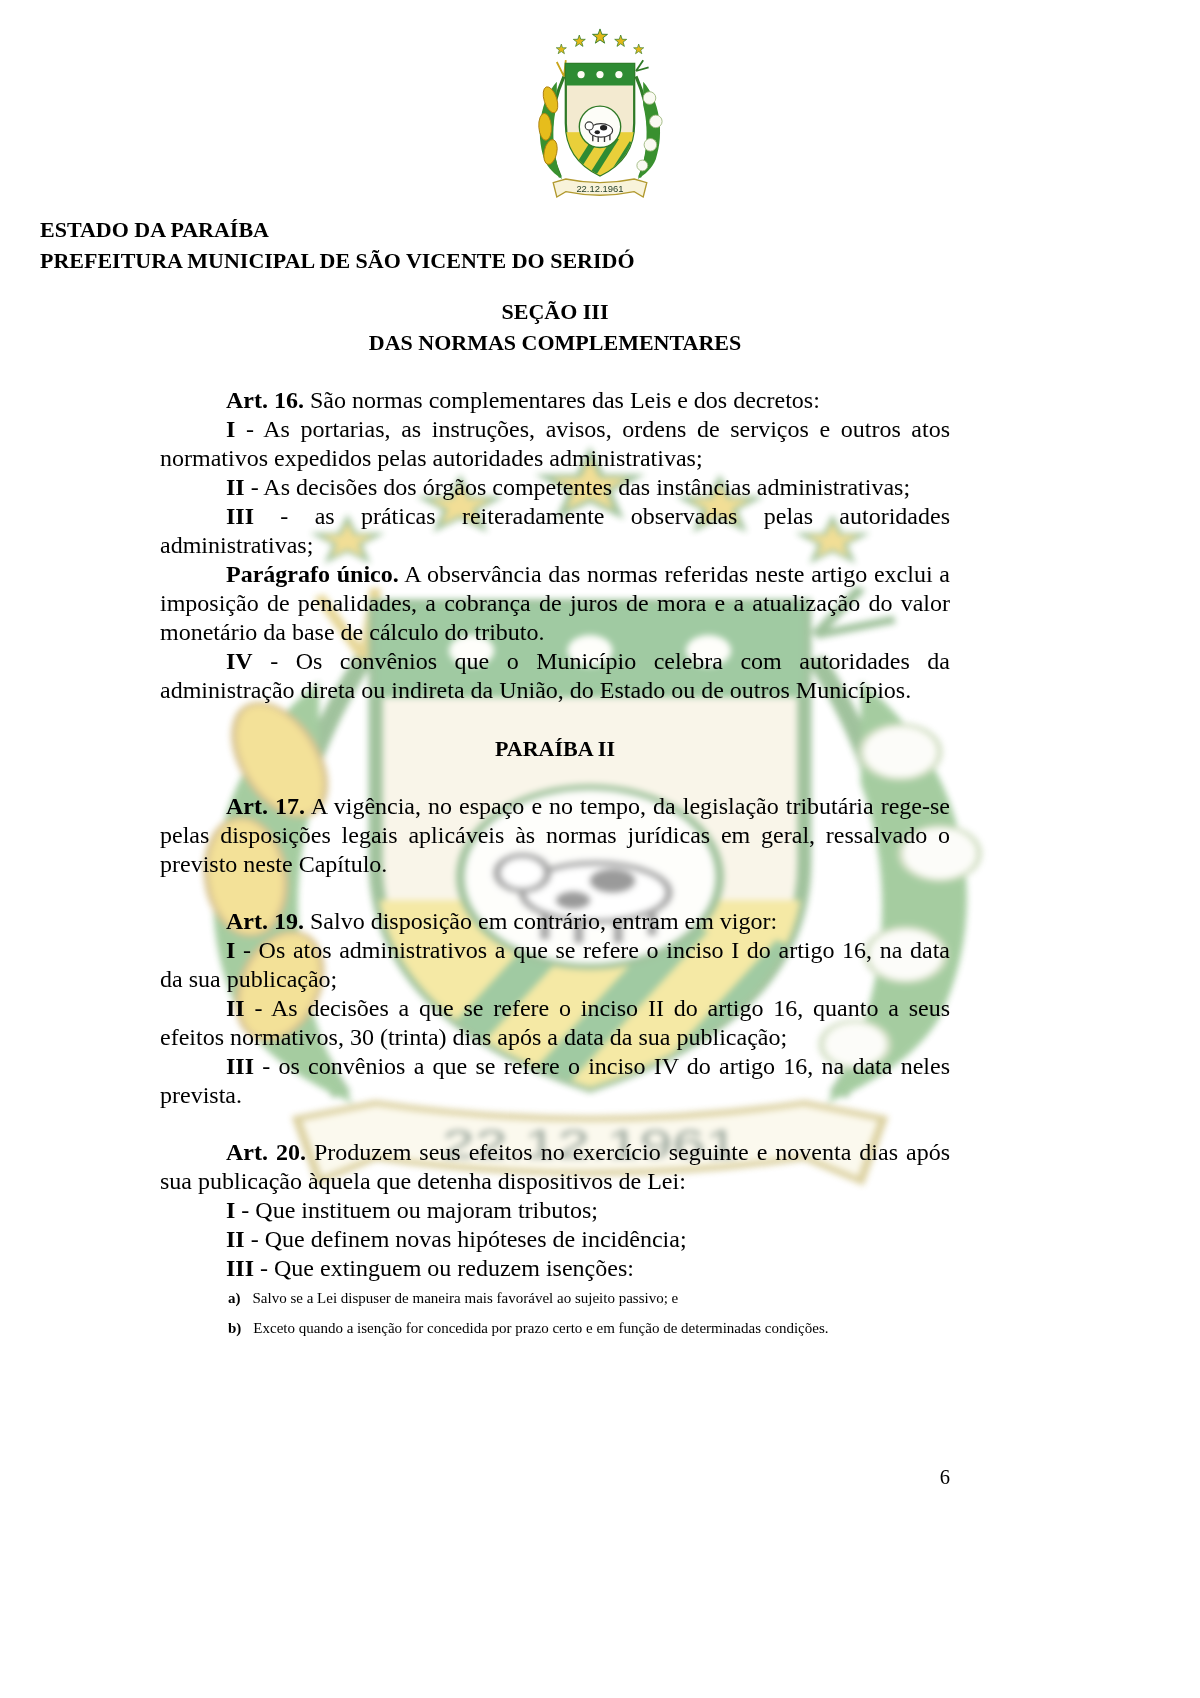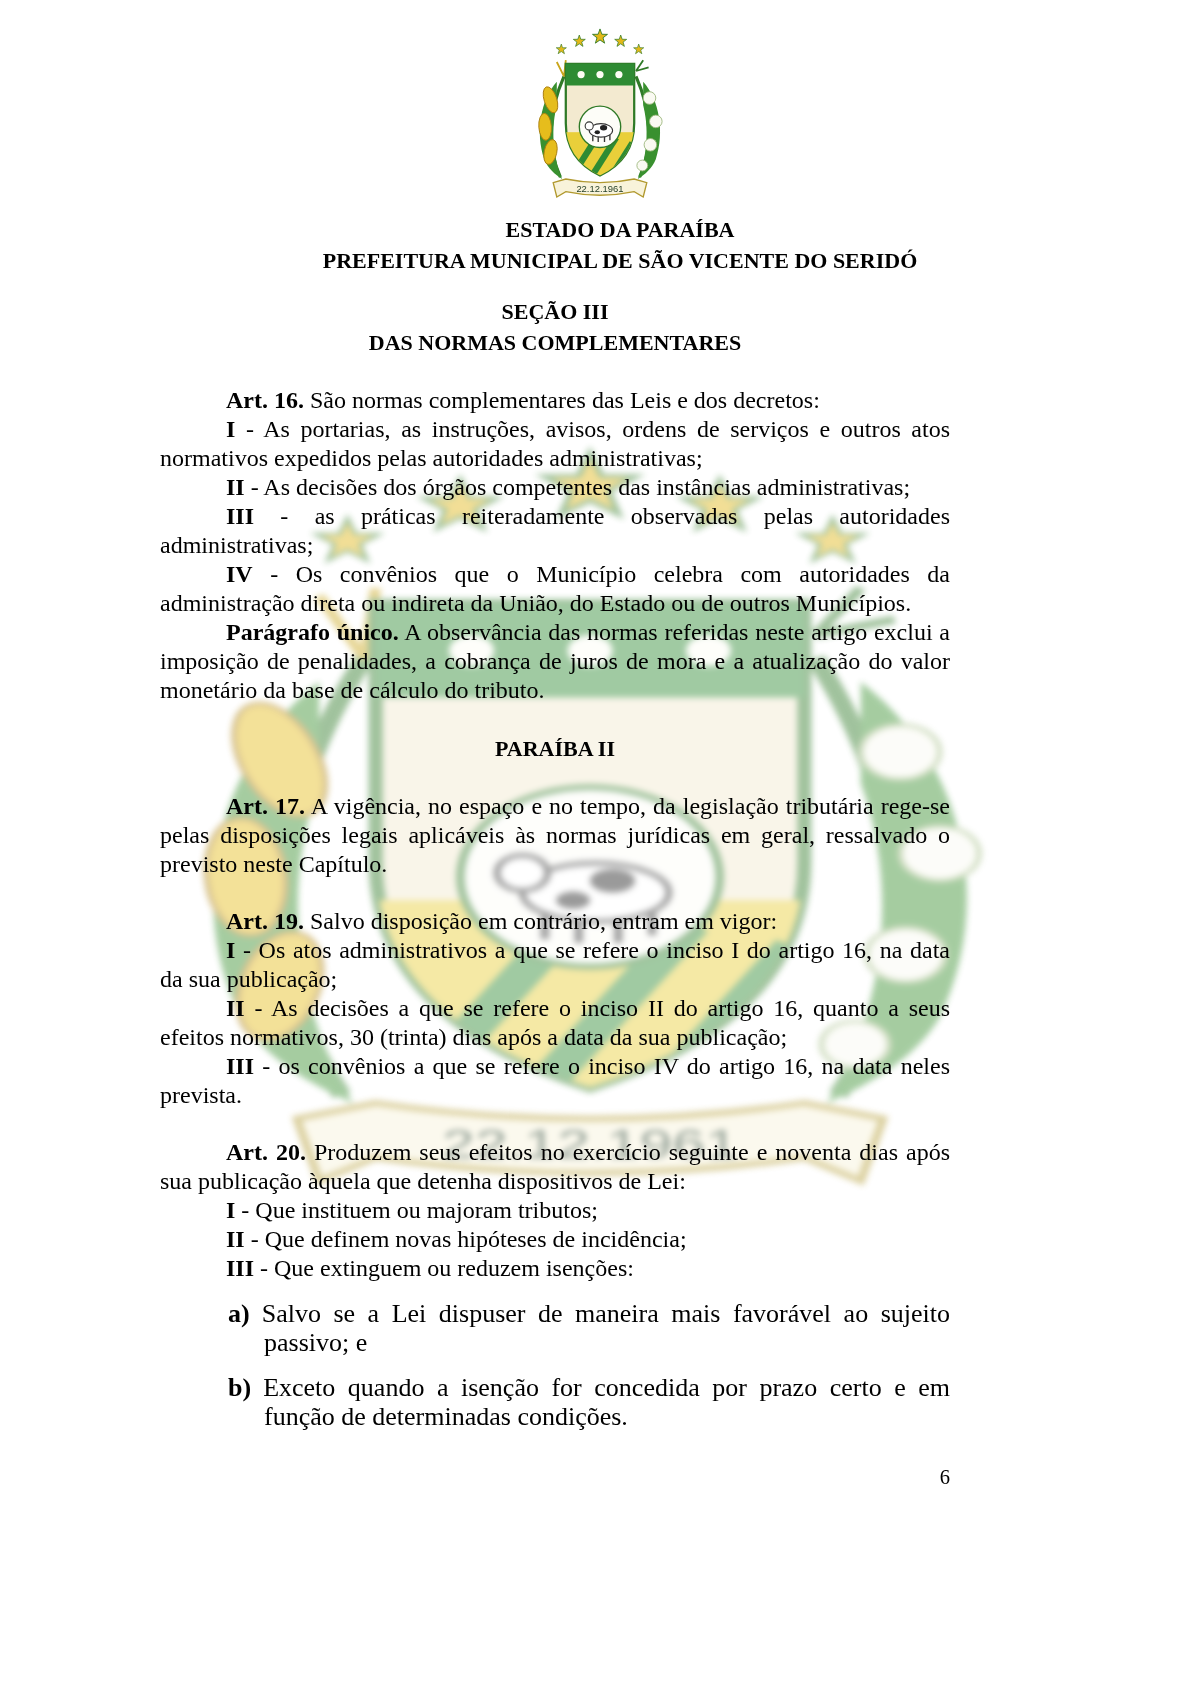--- a/index.html
+++ b/index.html
@@ -26,21 +26,21 @@
     z-index: 0;
     pointer-events: none;
   }
   .content { position: relative; z-index: 1; }
   .crest {
     display: block;
     margin: 26px auto 8px auto;
     width: 160px; height: 180px;
   }
   .header-line {
-    text-align: center;
+    text-align: left;
     font-weight: bold;
     font-size: 22px;
     line-height: 31px;
     margin-left: 40px;
   }
   .main {
     width: 790px;
     margin-left: 160px;
   }
   .heading {
@@ -54,24 +54,24 @@
   .chapter-block { margin-top: 28px; }
   .para {
     margin: 0;
     font-size: 24px;
     line-height: 29px;
     text-align: justify;
   }
   .ind { text-indent: 66px; }
   .gap { margin-top: 28px; }
   .item {
-    margin: 16px 0 0 68px;
+    margin: 1px 0 0 68px;
     padding-left: 36px;
     text-indent: -36px;
-    font-size: 26px;
+    font-size: 15px;
     line-height: 29px;
     text-align: justify;
   }
   .item strong { margin-right: 12px; }
   .page-number {
     position: absolute;
     top: 1466px;
     left: 160px;
     width: 790px;
     text-align: right;
@@ -158,22 +158,22 @@
 
       <div class="section-block">
         <p class="heading">SEÇÃO III</p>
         <p class="heading">DAS NORMAS COMPLEMENTARES</p>
       </div>
 
       <p class="para ind gap"><strong>Art. 16.</strong><span> São normas complementares das Leis e dos decretos:</span></p>
       <p class="para ind"><strong>I</strong><span> - As portarias, as instruções, avisos, ordens de serviços e outros atos normativos expedidos pelas autoridades administrativas;</span></p>
       <p class="para ind"><strong>II</strong><span> - As decisões dos órgãos competentes das instâncias administrativas;</span></p>
       <p class="para ind"><strong>III</strong><span> - as práticas reiteradamente observadas pelas autoridades administrativas;</span></p>
+      <p class="para ind"><strong>Parágrafo único.</strong><span> A observância das normas referidas neste artigo exclui a imposição de penalidades, a cobrança de juros de mora e a atualização do valor monetário da base de cálculo do tributo.</span></p>
       <p class="para ind"><strong>IV</strong><span> - Os convênios que o Município celebra com autoridades da administração direta ou indireta da União, do Estado ou de outros Municípios.</span></p>
-      <p class="para ind"><strong>Parágrafo único.</strong><span> A observância das normas referidas neste artigo exclui a imposição de penalidades, a cobrança de juros de mora e a atualização do valor monetário da base de cálculo do tributo.</span></p>
 
       <div class="chapter-block">
         <p class="heading">PARAÍBA II</p>
       </div>
 
       <p class="para ind gap"><strong>Art. 17.</strong><span> A vigência, no espaço e no tempo, da legislação tributária rege-se pelas disposições legais aplicáveis às normas jurídicas em geral, ressalvado o previsto neste Capítulo.</span></p>
 
 
       <p class="para ind gap"><strong>Art. 19.</strong><span> Salvo disposição em contrário, entram em vigor:</span></p>
       <p class="para ind"><strong>I</strong><span> - Os atos administrativos a que se refere o inciso I do artigo 16, na data da sua publicação;</span></p>

